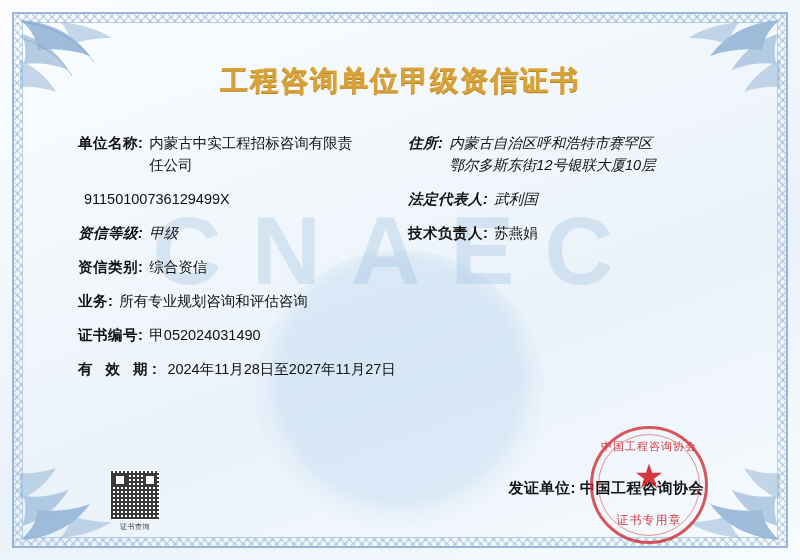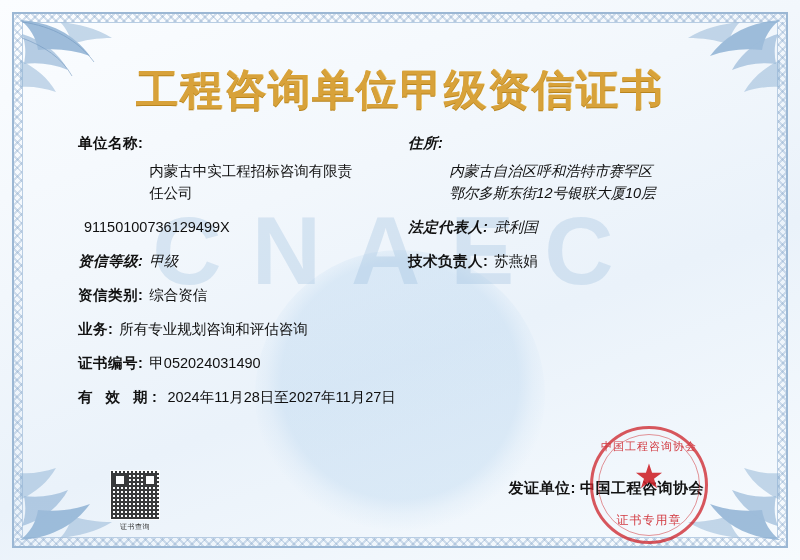--- a/index.html
+++ b/index.html
@@ -87,21 +87,21 @@
     background: radial-gradient(circle at 50% 45%, rgba(170,205,235,0.30) 0 55%, rgba(170,205,235,0.12) 62%, rgba(255,255,255,0) 70%);
     pointer-events: none;
   }
 
   
   .title {
     position: absolute;
     left: 0; right: 0;
     top: 62px;
     text-align: center;
-    font-size: 42px;
+    font-size: 28px;
     font-weight: bold;
     letter-spacing: 2px;
     color: #d8a23a;
     text-shadow: 0 1px 0 #b8841e, 1px 0 0 #e9c46a;
     font-family: "Liberation Sans", sans-serif;
   }
 
   
   .fields {
     position: absolute;
@@ -133,21 +133,21 @@
   .label.spread {
     letter-spacing: 4.5px;
   }
   .value {
     font-size: 14.5px;
     color: #101010;
     line-height: 22px;
     margin-left: 6px;
     word-break: break-all;
   }
-  .value.wide { width: 215px; margin-top: 28px; }
+  .value.wide { width: 215px; }
 
   
   .issuer {
     position: absolute;
     right: 96px;
     bottom: 62px;
     font-size: 15px;
     font-weight: bold;
     color: #121212;
     letter-spacing: 0.5px;

